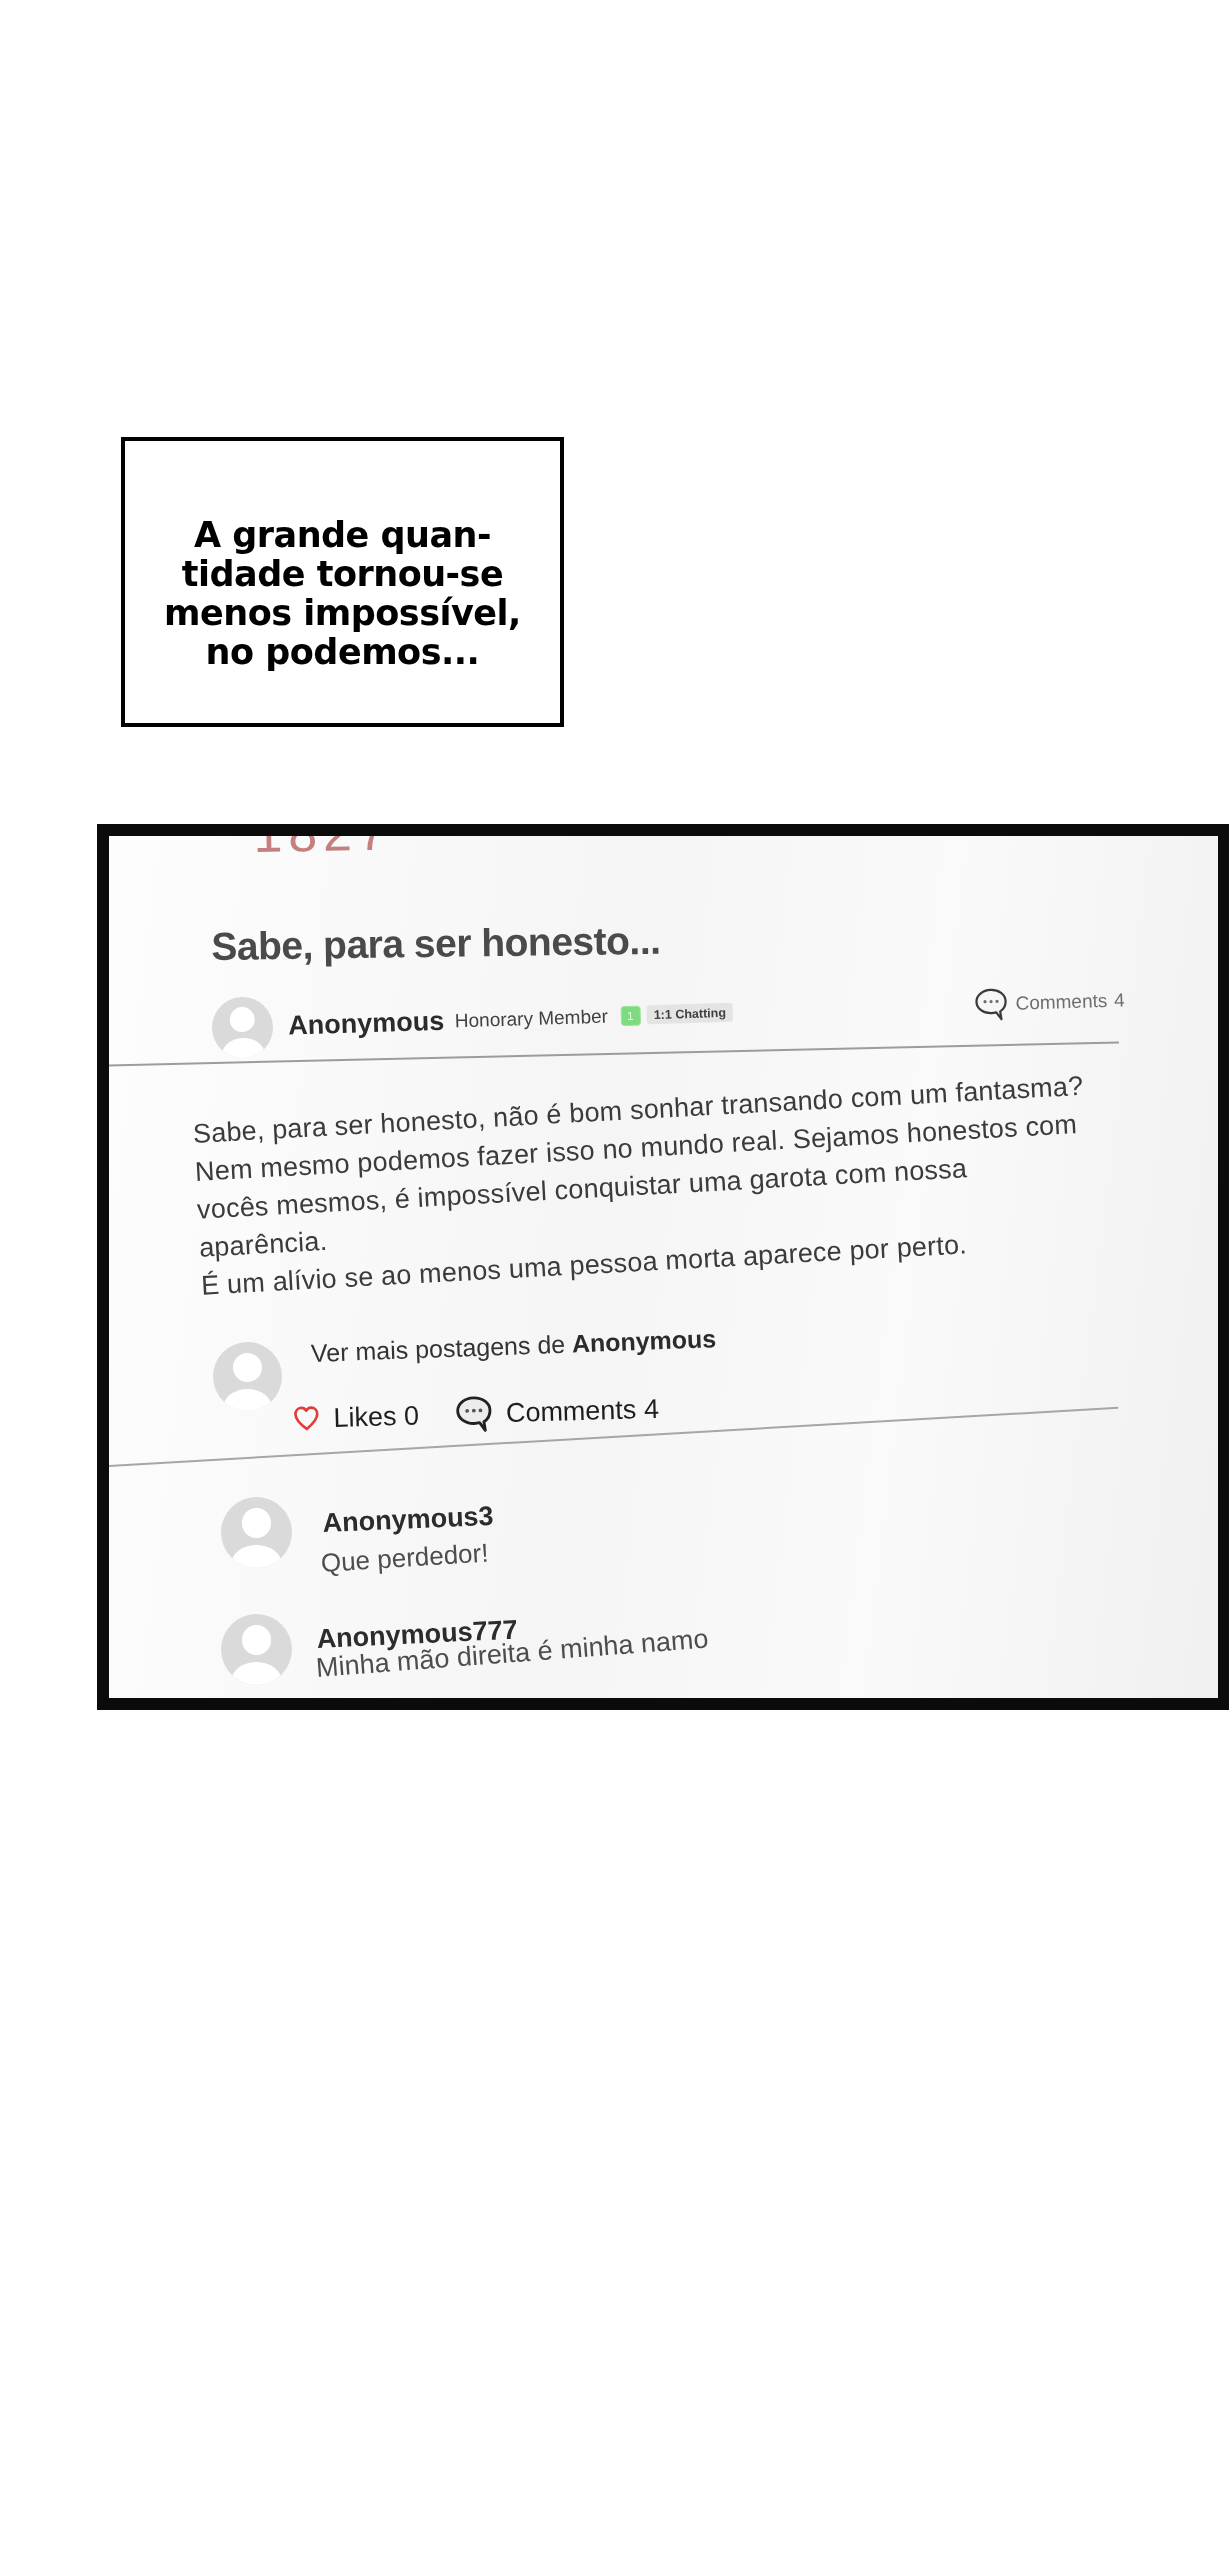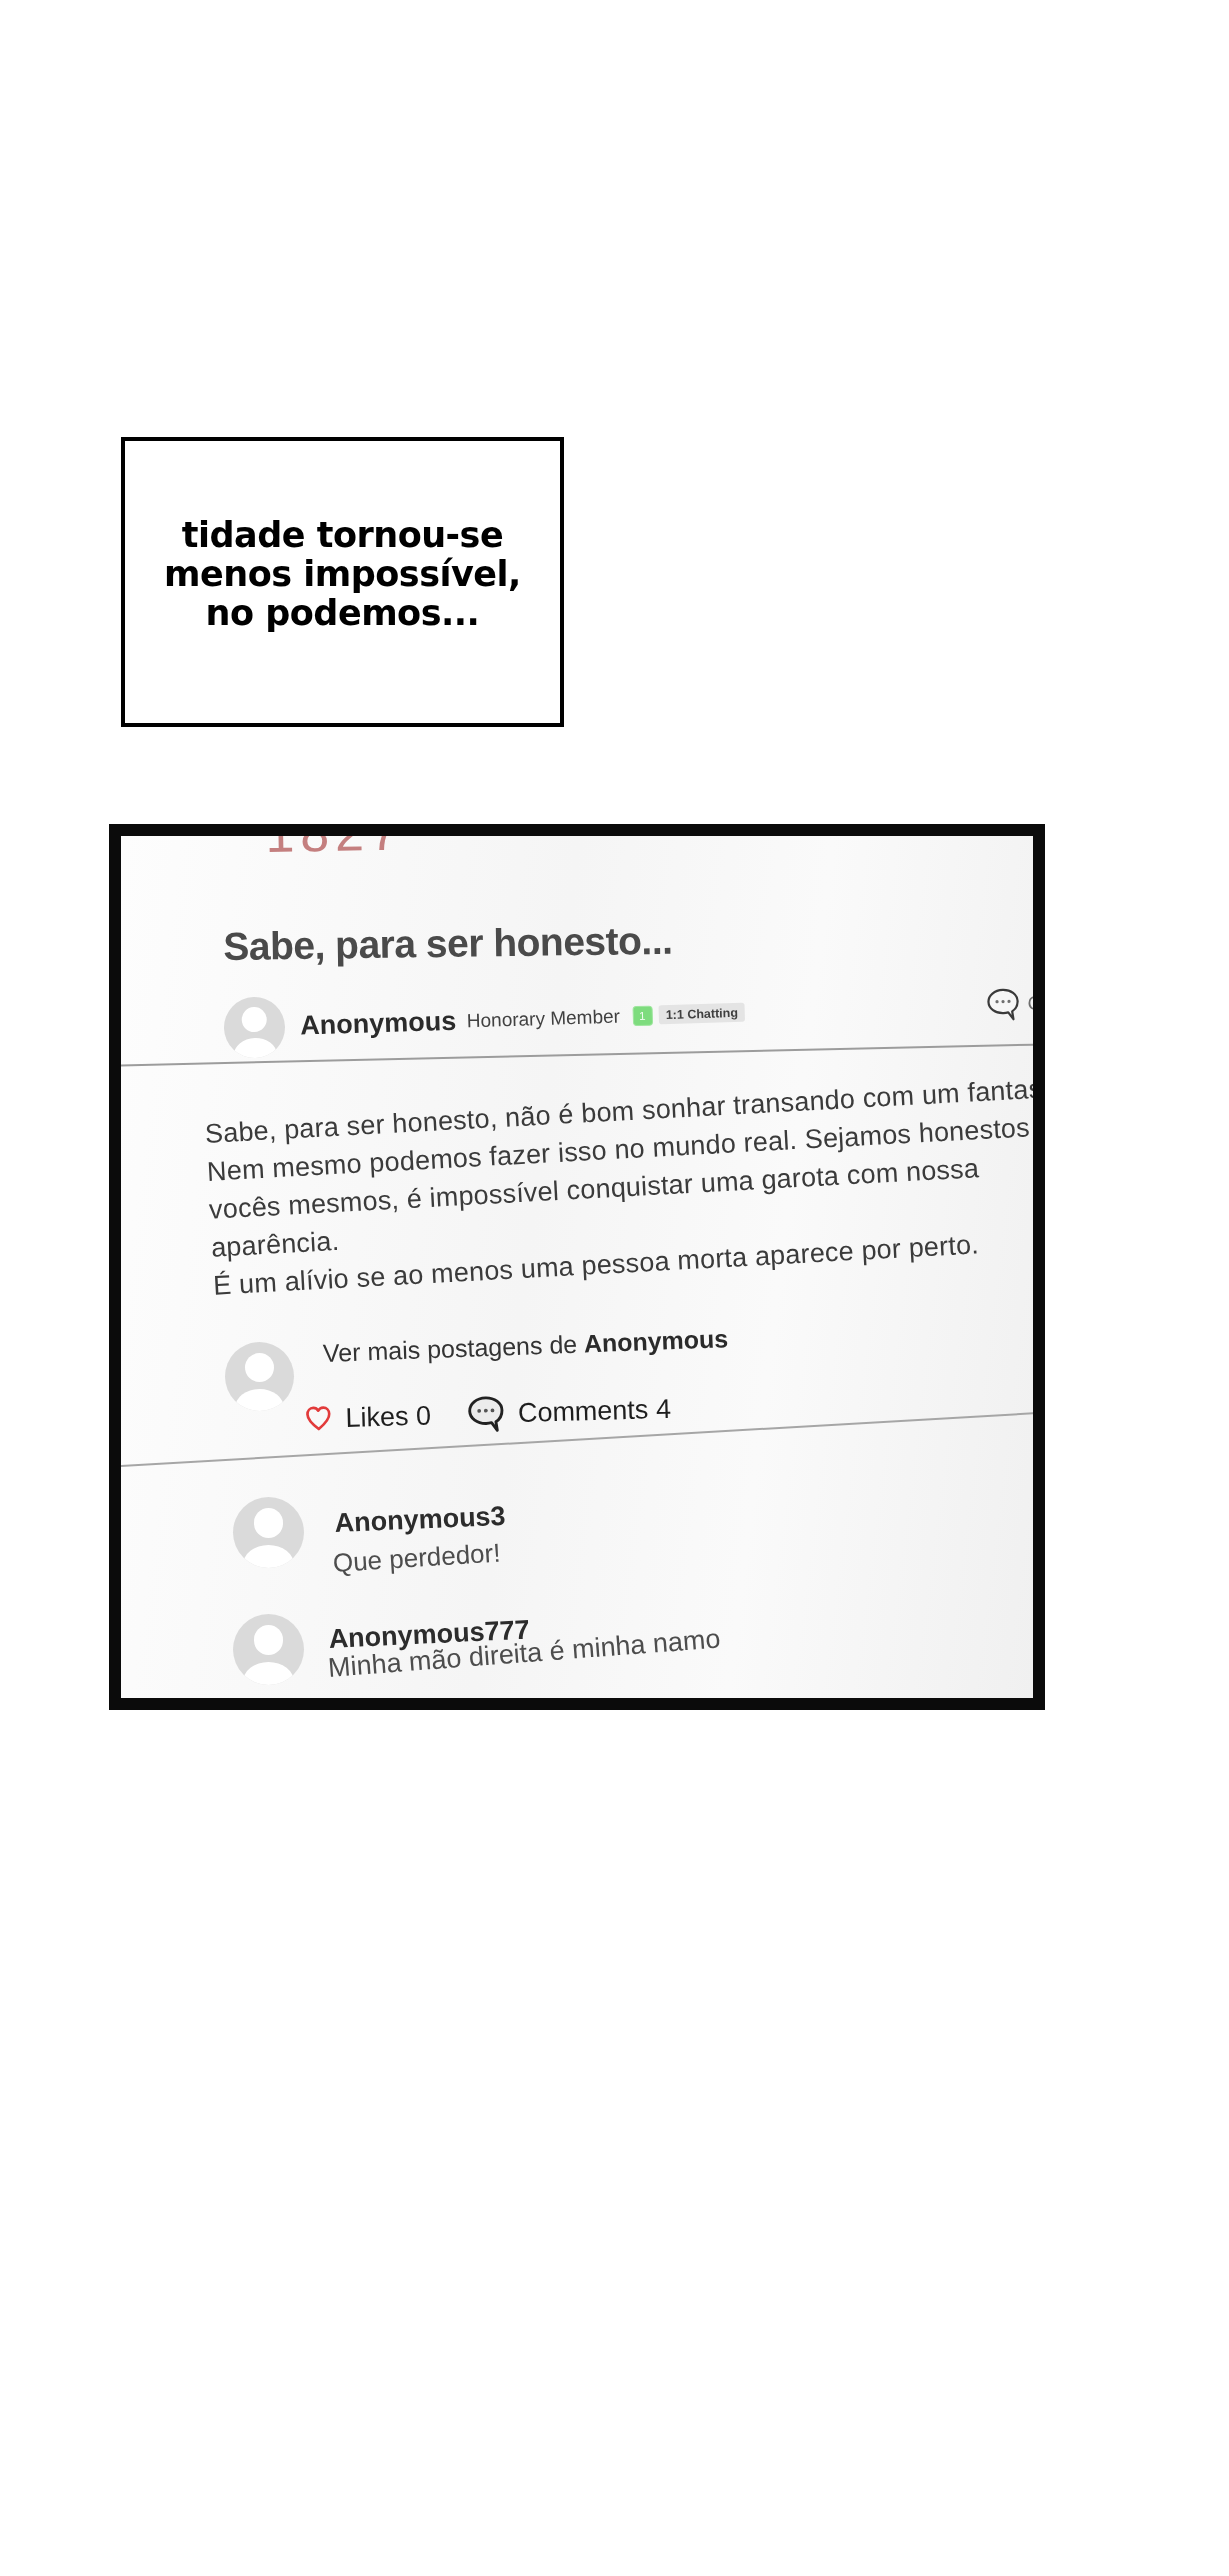--- a/index.html
+++ b/index.html
@@ -8,23 +8,23 @@
 
   
   .speech-box{position:absolute;background:#ffffff;border:4.8px solid #000000;box-sizing:border-box;
               text-align:center;color:#000;z-index:3;
               font-family:"DejaVu Sans","Liberation Sans",sans-serif;font-weight:700;letter-spacing:-0.5px;}
   .speech-box .line{display:block;}
   .box-top{left:121px;top:437px;width:443px;height:290px;padding-top:75px;font-size:35px;line-height:39px;}
   .box-bottom{left:678px;top:1602px;width:366px;height:291px;padding-top:71px;font-size:34px;line-height:38px;}
 
   
-  .panel{position:absolute;left:97px;top:824px;width:936px;height:886px;box-sizing:border-box;
+  .panel{position:absolute;left:97px;top:824px;width:1133px;height:886px;box-sizing:border-box;
          border:12.5px solid #0b0b0b;overflow:hidden;z-index:1;
-         background:linear-gradient(97deg,#fdfdfd 0%,#f5f5f5 45%,#fafafa 70%,#f0f0f0 100%);margin-left:12px;}
+         background:linear-gradient(97deg,#fdfdfd 0%,#f5f5f5 45%,#fafafa 70%,#f0f0f0 100%);}
   .panel *{box-sizing:border-box;}
 
   .red-clip{position:absolute;left:144px;top:-32px;font-size:52px;font-weight:400;color:#c47f7f;
             transform:rotate(-1deg);transform-origin:left top;letter-spacing:5.8px;}
 
   .post-title{position:absolute;left:102px;top:89px;font-size:39px;font-weight:700;color:#4a4a4a;
               transform:rotate(-0.8deg);transform-origin:left top;letter-spacing:-0.5px;}
 
   .author-row{position:absolute;left:103px;top:161px;width:913px;height:63px;display:flex;align-items:center;
               transform:rotate(-1.8deg);transform-origin:left center;}
@@ -70,20 +70,21 @@
               transform:rotate(-2.7deg);transform-origin:left top;white-space:nowrap;}
   .cmt-text-2{position:absolute;left:206px;top:817px;font-size:27px;color:#4d4d4d;
               transform:rotate(-4.3deg);transform-origin:left top;white-space:nowrap;}
 </style>
 </head>
 <body>
 
 <div class="page">
 
   <div class="speech-box box-top">
+    <span class="line">A grande quan-</span>
     <span class="line">tidade tornou-se</span>
     <span class="line">menos impossível,</span>
     <span class="line">no podemos...</span>
   </div>
 
   <div class="panel">
 
     <div class="red-clip">1827</div>
 
     <div class="post-title">Sabe, para ser honesto...</div>

